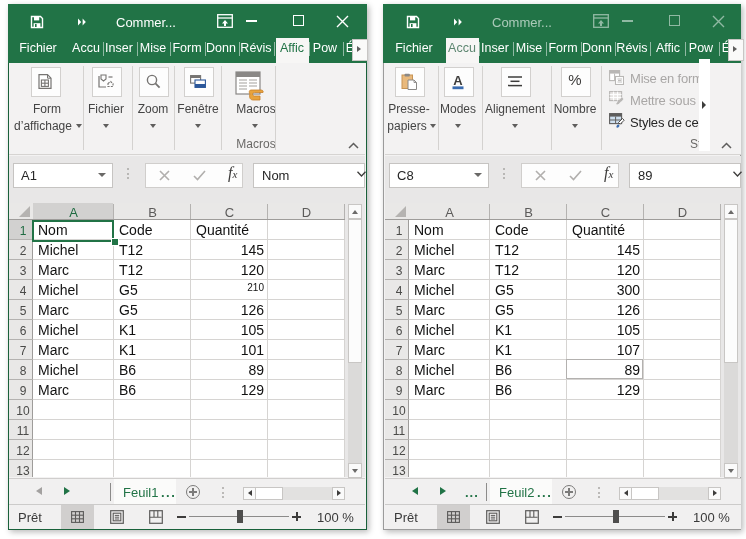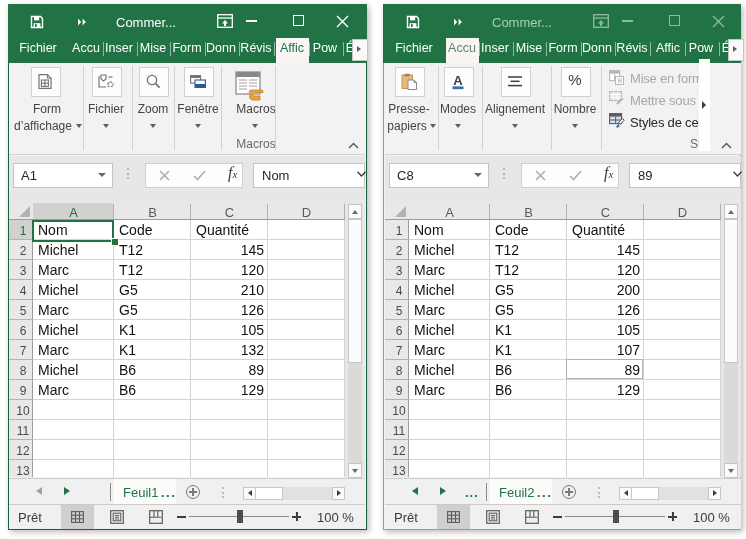--- a/index.html
+++ b/index.html
@@ -191,30 +191,30 @@
 <div style="position:absolute;left:119px;top:222px;font-size:14px;color:#111">Code</div>
 <div style="position:absolute;left:196px;top:222px;font-size:14px;color:#111">Quantité</div>
 <div style="position:absolute;left:38px;top:242px;font-size:14px;color:#111">Michel</div>
 <div style="position:absolute;left:119px;top:242px;font-size:14px;color:#111">T12</div>
 <div style="position:absolute;left:191px;top:242px;width:73px;text-align:right;font-size:14px;color:#111">145</div>
 <div style="position:absolute;left:38px;top:262px;font-size:14px;color:#111">Marc</div>
 <div style="position:absolute;left:119px;top:262px;font-size:14px;color:#111">T12</div>
 <div style="position:absolute;left:191px;top:262px;width:73px;text-align:right;font-size:14px;color:#111">120</div>
 <div style="position:absolute;left:38px;top:282px;font-size:14px;color:#111">Michel</div>
 <div style="position:absolute;left:119px;top:282px;font-size:14px;color:#111">G5</div>
-<div style="position:absolute;left:191px;top:282px;width:73px;text-align:right;font-size:14px;color:#111">210</div>
+<div style="position:absolute;left:191px;top:282px;width:73px;text-align:right;font-size:10px;color:#111">210</div>
 <div style="position:absolute;left:38px;top:302px;font-size:14px;color:#111">Marc</div>
 <div style="position:absolute;left:119px;top:302px;font-size:14px;color:#111">G5</div>
 <div style="position:absolute;left:191px;top:302px;width:73px;text-align:right;font-size:14px;color:#111">126</div>
 <div style="position:absolute;left:38px;top:322px;font-size:14px;color:#111">Michel</div>
 <div style="position:absolute;left:119px;top:322px;font-size:14px;color:#111">K1</div>
 <div style="position:absolute;left:191px;top:322px;width:73px;text-align:right;font-size:14px;color:#111">105</div>
 <div style="position:absolute;left:38px;top:342px;font-size:14px;color:#111">Marc</div>
 <div style="position:absolute;left:119px;top:342px;font-size:14px;color:#111">K1</div>
-<div style="position:absolute;left:191px;top:342px;width:73px;text-align:right;font-size:14px;color:#111">132</div>
+<div style="position:absolute;left:191px;top:342px;width:73px;text-align:right;font-size:14px;color:#111">101</div>
 <div style="position:absolute;left:38px;top:362px;font-size:14px;color:#111">Michel</div>
 <div style="position:absolute;left:119px;top:362px;font-size:14px;color:#111">B6</div>
 <div style="position:absolute;left:191px;top:362px;width:73px;text-align:right;font-size:14px;color:#111">89</div>
 <div style="position:absolute;left:38px;top:382px;font-size:14px;color:#111">Marc</div>
 <div style="position:absolute;left:119px;top:382px;font-size:14px;color:#111">B6</div>
 <div style="position:absolute;left:191px;top:382px;width:73px;text-align:right;font-size:14px;color:#111">129</div>
 <div style="position:absolute;left:32px;top:220px;width:82px;height:22px;border:2px solid #217346;box-sizing:border-box"></div>
 <div style="position:absolute;left:111px;top:238px;width:6px;height:6px;background:#217346;border:1px solid #fff"></div>
 <div style="position:absolute;left:348px;top:204px;width:14px;height:273px;background:#dbdad9"></div>
 <div style="position:absolute;left:348px;top:204px;width:14px;height:15px;background:#fafafa;border:1px solid #c8c6c4;box-sizing:border-box"></div>
@@ -461,21 +461,21 @@
 <div style="position:absolute;left:495px;top:222px;font-size:14px;color:#111">Code</div>
 <div style="position:absolute;left:572px;top:222px;font-size:14px;color:#111">Quantité</div>
 <div style="position:absolute;left:414px;top:242px;font-size:14px;color:#111">Michel</div>
 <div style="position:absolute;left:495px;top:242px;font-size:14px;color:#111">T12</div>
 <div style="position:absolute;left:567px;top:242px;width:73px;text-align:right;font-size:14px;color:#111">145</div>
 <div style="position:absolute;left:414px;top:262px;font-size:14px;color:#111">Marc</div>
 <div style="position:absolute;left:495px;top:262px;font-size:14px;color:#111">T12</div>
 <div style="position:absolute;left:567px;top:262px;width:73px;text-align:right;font-size:14px;color:#111">120</div>
 <div style="position:absolute;left:414px;top:282px;font-size:14px;color:#111">Michel</div>
 <div style="position:absolute;left:495px;top:282px;font-size:14px;color:#111">G5</div>
-<div style="position:absolute;left:567px;top:282px;width:73px;text-align:right;font-size:14px;color:#111">200</div>
+<div style="position:absolute;left:567px;top:282px;width:73px;text-align:right;font-size:14px;color:#111">300</div>
 <div style="position:absolute;left:414px;top:302px;font-size:14px;color:#111">Marc</div>
 <div style="position:absolute;left:495px;top:302px;font-size:14px;color:#111">G5</div>
 <div style="position:absolute;left:567px;top:302px;width:73px;text-align:right;font-size:14px;color:#111">126</div>
 <div style="position:absolute;left:414px;top:322px;font-size:14px;color:#111">Michel</div>
 <div style="position:absolute;left:495px;top:322px;font-size:14px;color:#111">K1</div>
 <div style="position:absolute;left:567px;top:322px;width:73px;text-align:right;font-size:14px;color:#111">105</div>
 <div style="position:absolute;left:414px;top:342px;font-size:14px;color:#111">Marc</div>
 <div style="position:absolute;left:495px;top:342px;font-size:14px;color:#111">K1</div>
 <div style="position:absolute;left:567px;top:342px;width:73px;text-align:right;font-size:14px;color:#111">107</div>
 <div style="position:absolute;left:414px;top:362px;font-size:14px;color:#111">Michel</div>

